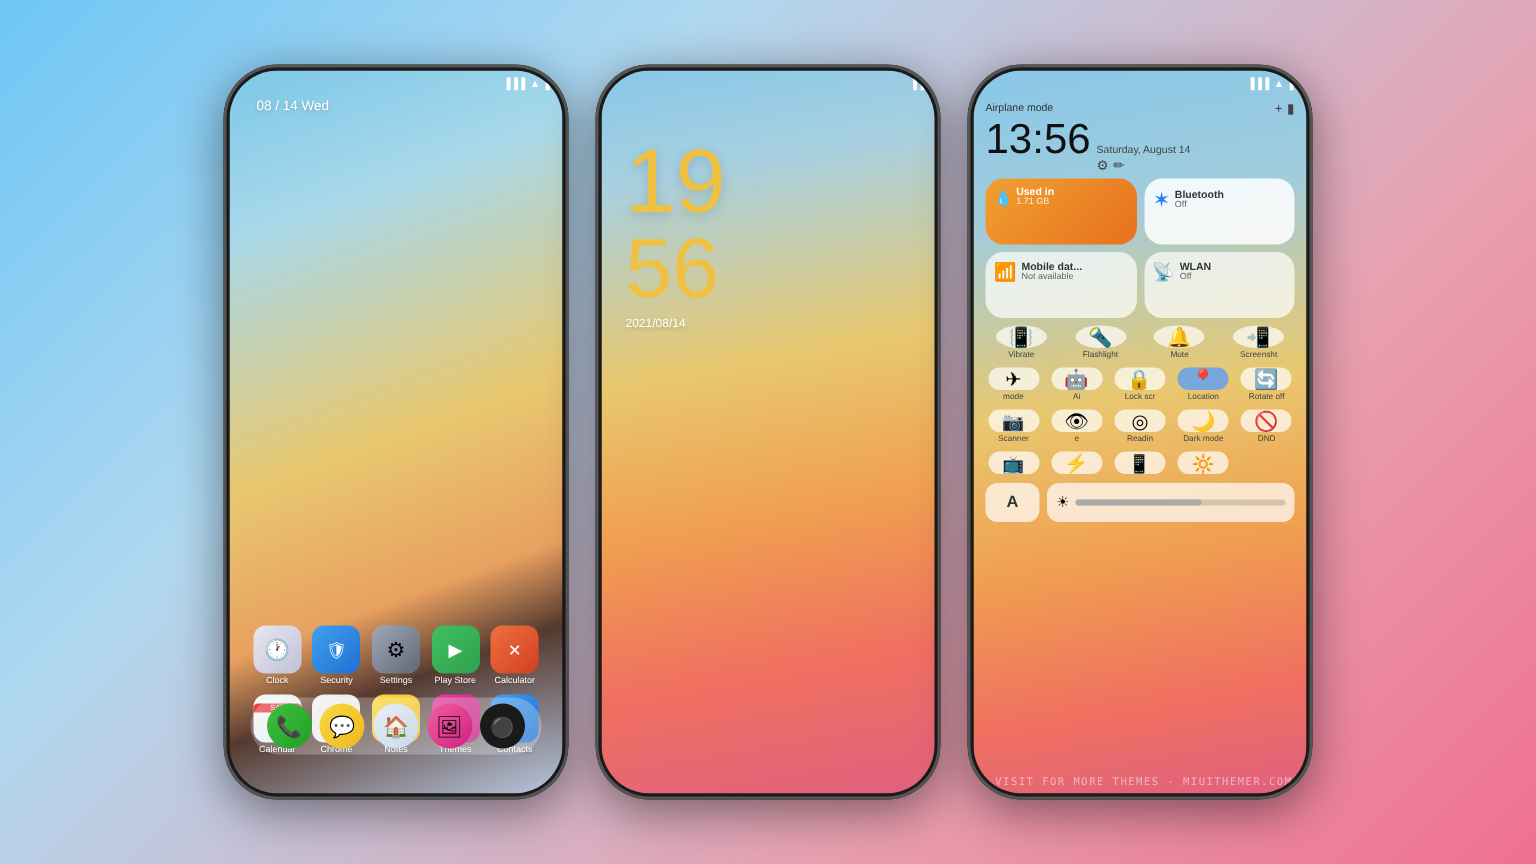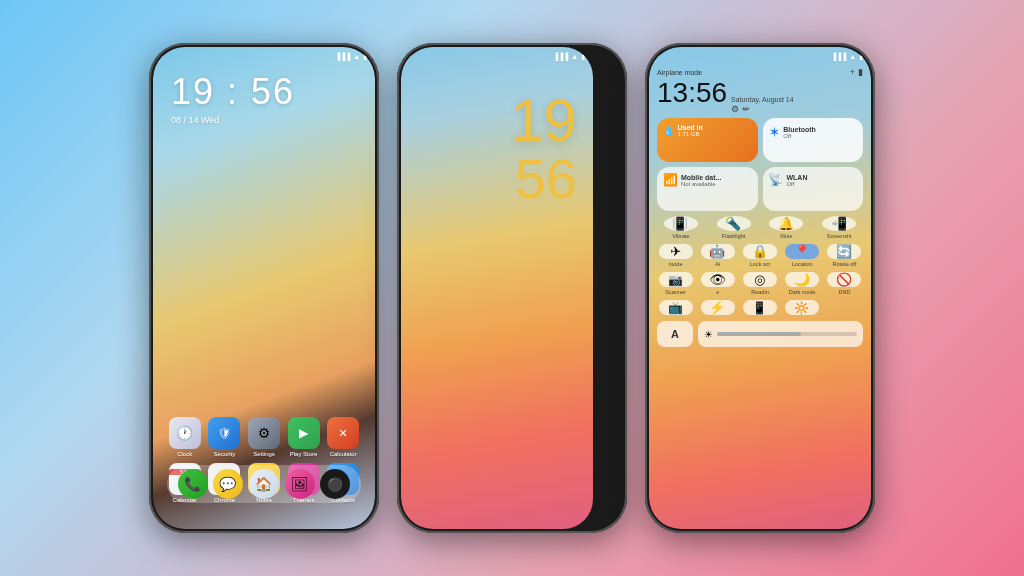--- a/index.html
+++ b/index.html
@@ -48,24 +48,23 @@
     .phone-1 .phone-inner { }
     .phone-1 .phone-screen {
       width: 222px;
       height: 482px;
       background: linear-gradient(160deg, #7cc8e8 0%, #a8d8ea 20%, #e8c870 50%, #e8a060 70%, #d8806050 80%, #b8c8e0 100%);
     }
 
     
     .phone-2 { width: 230px; height: 490px; }
     .phone-2 .phone-screen {
-      width: 192px;
+      width: 245px;
       height: 482px;
       background: linear-gradient(170deg, #88c8e8 0%, #a8d0e0 15%, #e8c870 40%, #f0a050 60%, #f07060 80%, #e06080 100%);
-      text-align: right;
     }
 
     
     .phone-3 { width: 230px; height: 490px; }
     .phone-3 .phone-screen {
       width: 222px;
       height: 482px;
       background: linear-gradient(170deg, #88c8e8 0%, #a0ccdd 20%, #e8c870 45%, #f0a050 65%, #f07060 85%, #e06080 100%);
     }
 
@@ -389,21 +388,20 @@
       <div class="phone-screen">
 
         <div class="status-bar">
           <div class="status-icons">
             <span class="status-icon">▐▐▐</span>
             <span class="status-icon">▲</span>
             <span class="status-icon">▮</span>
           </div>
         </div>
 
-        <div class="p1-clock">19 : 56</div>
         <div class="p1-date">08 / 14  Wed</div>
 
         <div class="app-grid">
           <div class="app-row">
             <div class="app-item">
               <div class="app-icon icon-clock">🕐</div>
               <span class="app-label">Clock</span>
             </div>
             <div class="app-item">
               <div class="app-icon icon-security" style="font-size:11px;color:white">🛡</div>
@@ -465,20 +463,21 @@
       <div class="phone-screen">
         <div class="status-bar">
           <div class="status-icons">
             <span class="status-icon">▐▐▐</span>
             <span class="status-icon">▲</span>
             <span class="status-icon">▮</span>
           </div>
         </div>
         <div class="p2-clock-big">19</div>
         <div class="p2-clock-min">56</div>
+        <div class="p2-date">2021/08/14</div>
       </div>
     </div>
   </div>
 
   <div class="phone phone-3">
     <div class="phone-inner">
       <div class="phone-screen">
         <div class="status-bar">
           <div class="status-icons">
             <span class="status-icon">▐▐▐</span>
@@ -641,17 +640,18 @@
             </div>
             <div class="brightness-tile">
               <span style="font-size:10px">☀</span>
               <div class="brightness-track">
                 <div class="brightness-fill"></div>
               </div>
             </div>
           </div>
         </div>
 
+        <div class="watermark">.VISIT FOR MORE THEMES - MIUITHEMER.COM</div>
       </div>
     </div>
   </div>
 
 </div>
 
 </body></html>

